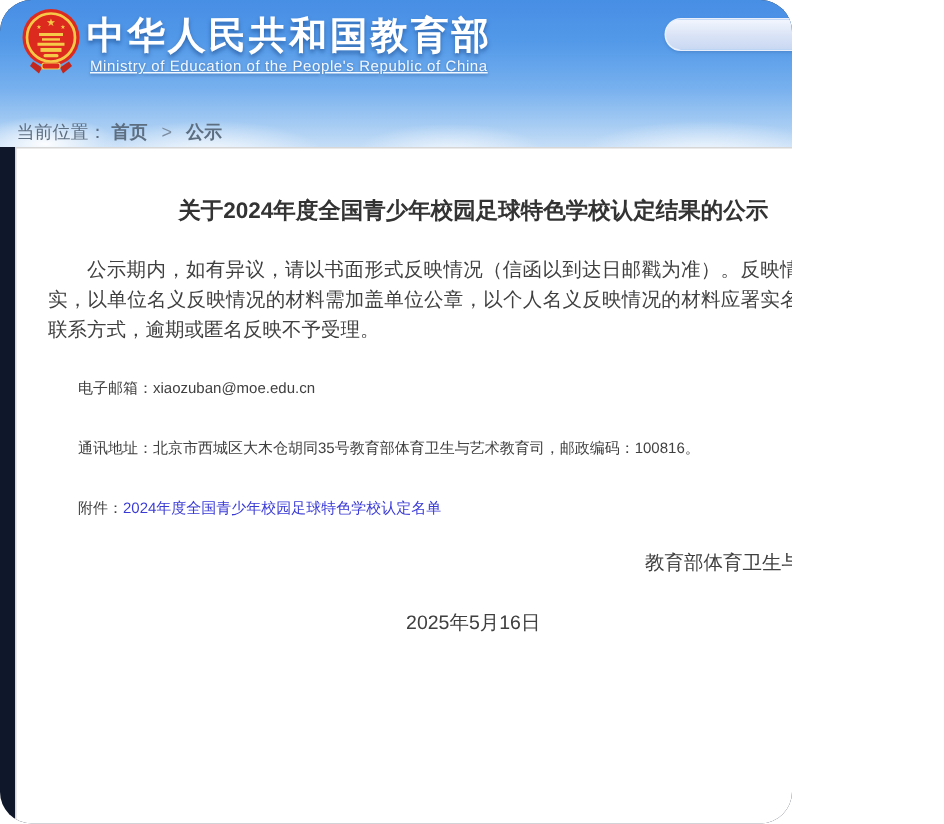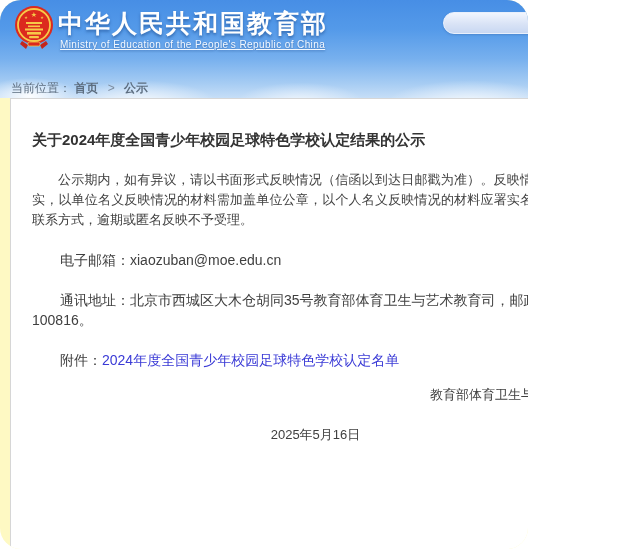--- a/index.html
+++ b/index.html
@@ -1,19 +1,19 @@
 <!DOCTYPE html>
 <html><head>
 <meta charset="utf-8">
 <style>
   * { margin:0; padding:0; box-sizing:border-box; }
   html,body { background:#ffffff; }
   .page {
     position:relative; width:528px; height:549px; overflow:hidden;
-    background:#fef9c3;
+    background:#0f172a;
     font-family:"Liberation Sans","DejaVu Sans",sans-serif;
     border-radius:21px;
   }
   
   .header {
     position:absolute; top:0; left:0; width:629px; height:98px;
     background-image:
       radial-gradient(70px 26px at 30px 96px, rgba(255,255,255,.95), rgba(255,255,255,0) 70%),
       radial-gradient(110px 34px at 140px 104px, rgba(255,255,255,.85), rgba(255,255,255,0) 70%),
       radial-gradient(90px 28px at 300px 102px, rgba(255,255,255,.7), rgba(255,255,255,0) 70%),
@@ -63,29 +63,29 @@
   }
   .breadcrumb a { color:#5d6e80; text-decoration:none; cursor:pointer;font-weight:bold; }
   .breadcrumb .sep { margin:0 6px; color:#7d8da0; }
   
   .panel {
     position:absolute; left:10px; top:98px; width:611px; height:470px;
     background:#ffffff; border:1px solid #d6d6d6;
   }
   .panel-inner { padding:0 21px; }
   .article-title {
-    margin-top:32px; 
+    margin-top:32px; text-align:center;
     font-size:15px; font-weight:bold; color:#333333;
   }
   .para {
     margin-top:20px; font-size:13px; line-height:20px; color:#404040;
     text-align:justify; text-indent:2em;
   }
   .para-first { margin-top:25px; }
-  .line { margin-top:20px; font-size:14px; line-height:20px; color:#404040; text-indent:2em; }
+  .line { margin-top:20px; font-size:10px; line-height:20px; color:#404040; text-indent:2em; }
   .line a.attachment-link { color:#3a3ad6; text-decoration:none; cursor:pointer; }
   .signature { margin-top:15px; text-align:right; font-size:13px; line-height:20px; color:#404040; }
   .docdate   { margin-top:20px; text-align:center; font-size:13px; line-height:20px; color:#404040; }
 </style>
 </head>
 <body>
 
 <div class="page">
 
   <div class="header">

